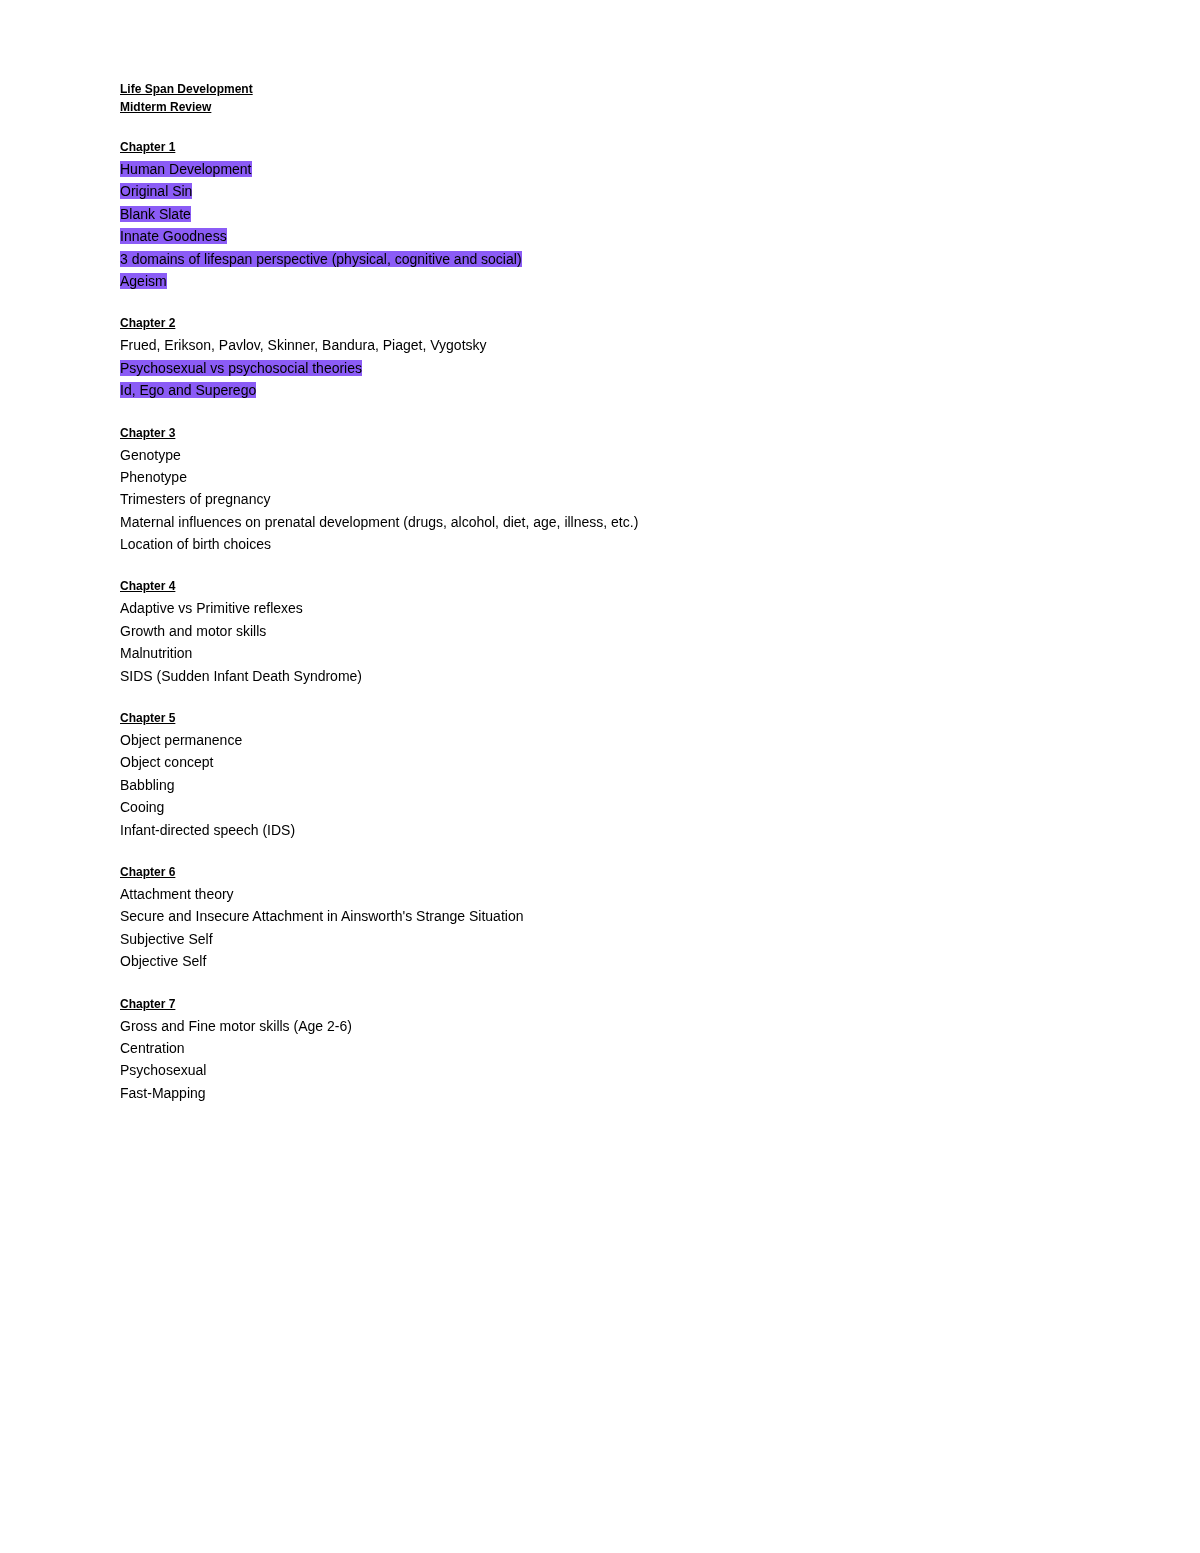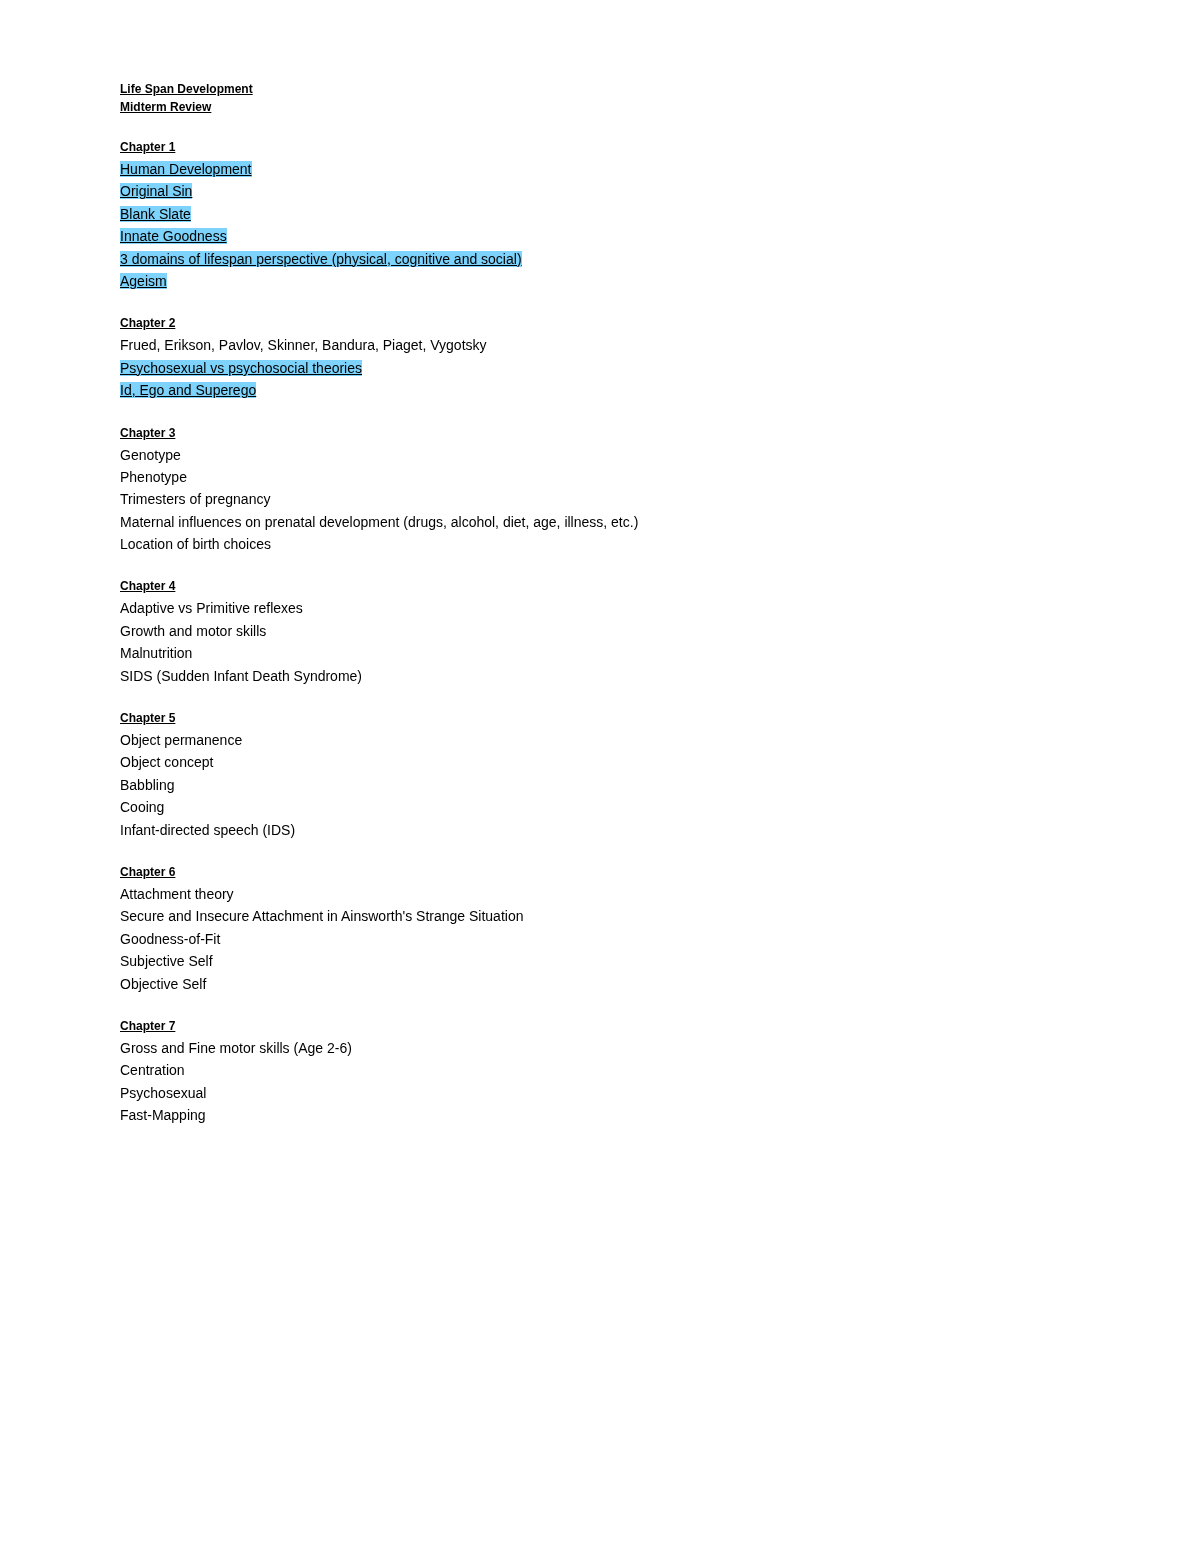--- a/index.html
+++ b/index.html
@@ -39,22 +39,21 @@
       font-size: 12px;
       margin-bottom: 4px;
     }
 
     .chapter-content p {
       font-size: 14px;
       line-height: 1.6;
     }
 
     .highlight {
-      background-color: #7dd3fc;
-      text-decoration: underline;
+      background-color: #8b5cf6;
     }
   </style>
 </head>
 <body>
 
 <div>
 
   <div class="doc-title">
     <p>Life Span Development</p>
     <p>Midterm Review</p>
@@ -107,21 +106,20 @@
           <p>Babbling</p>
           <p>Cooing</p>
           <p>Infant-directed speech (IDS)</p>
         </div>
       </div>
       <div class="chapter-section">
         <p class="chapter-heading">Chapter 6</p>
         <div class="chapter-content">
           <p>Attachment theory</p>
           <p>Secure and Insecure Attachment in Ainsworth's Strange Situation</p>
-          <p>Goodness-of-Fit</p>
           <p>Subjective Self</p>
           <p>Objective Self</p>
         </div>
       </div>
       <div class="chapter-section">
         <p class="chapter-heading">Chapter 7</p>
         <div class="chapter-content">
           <p>Gross and Fine motor skills (Age 2-6)</p>
           <p>Centration</p>
           <p>Psychosexual</p>

